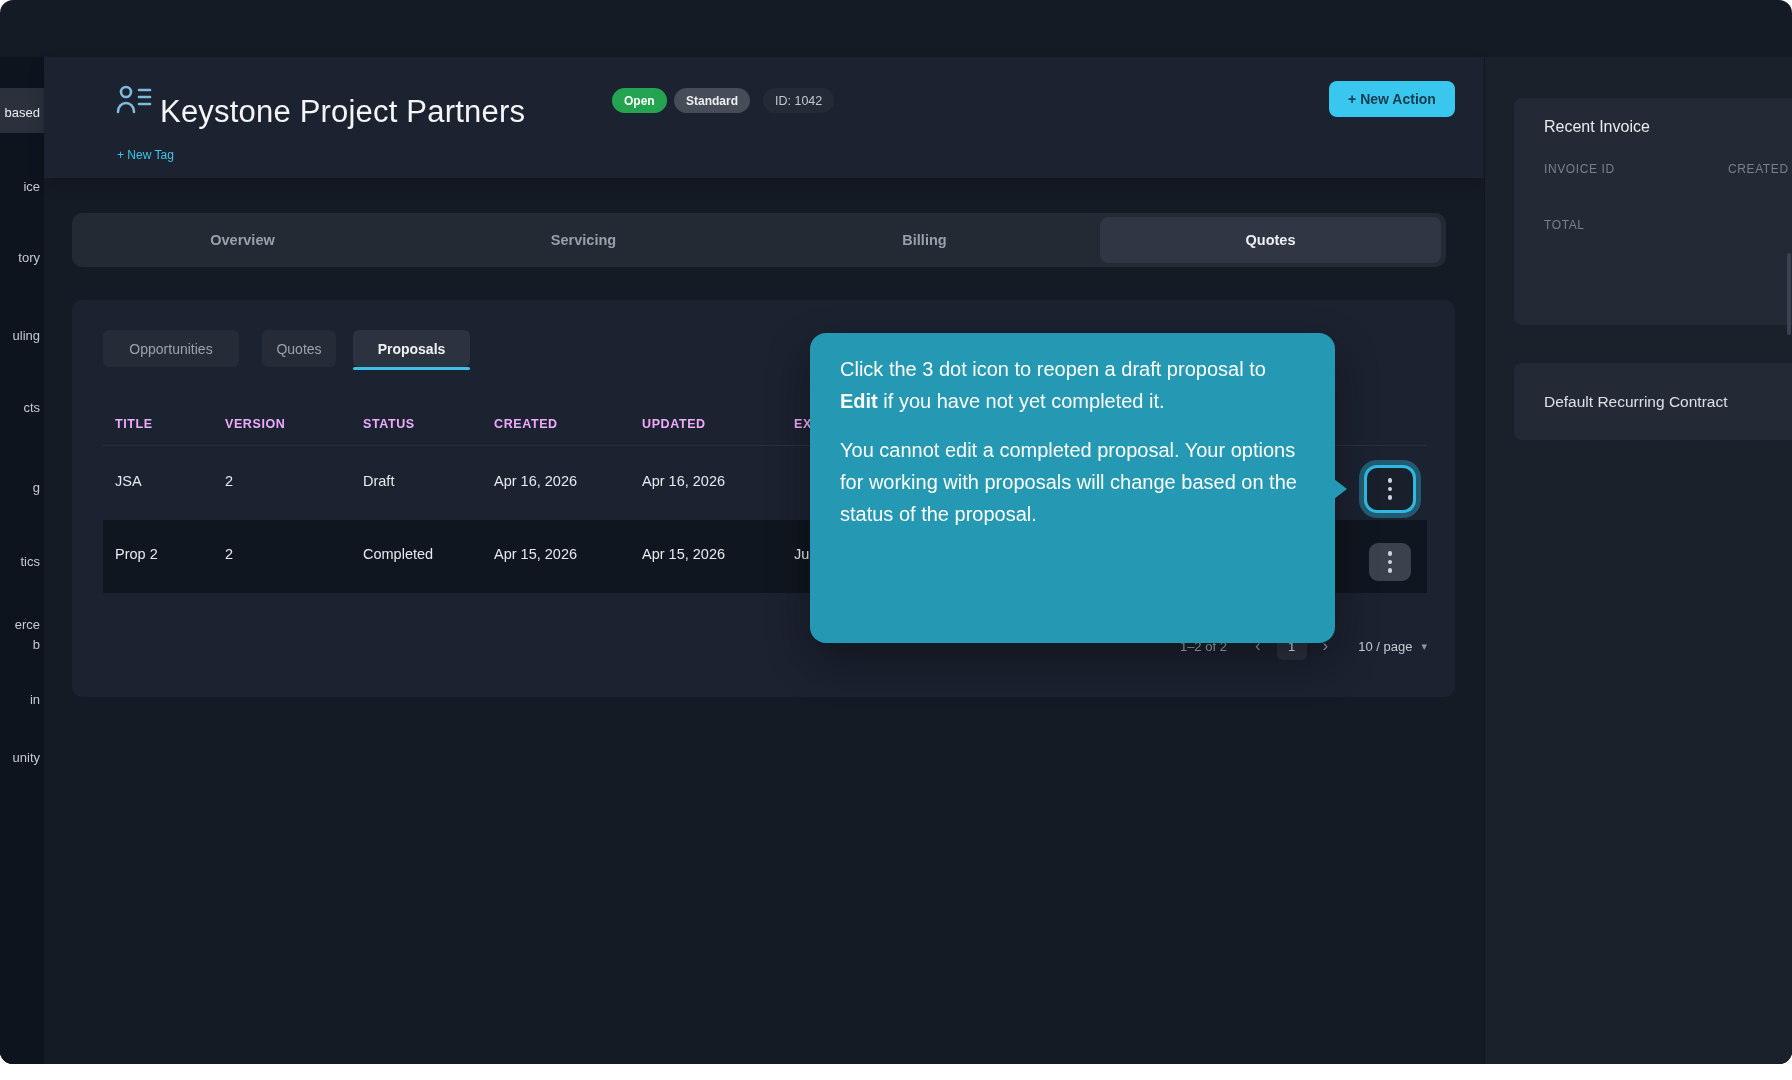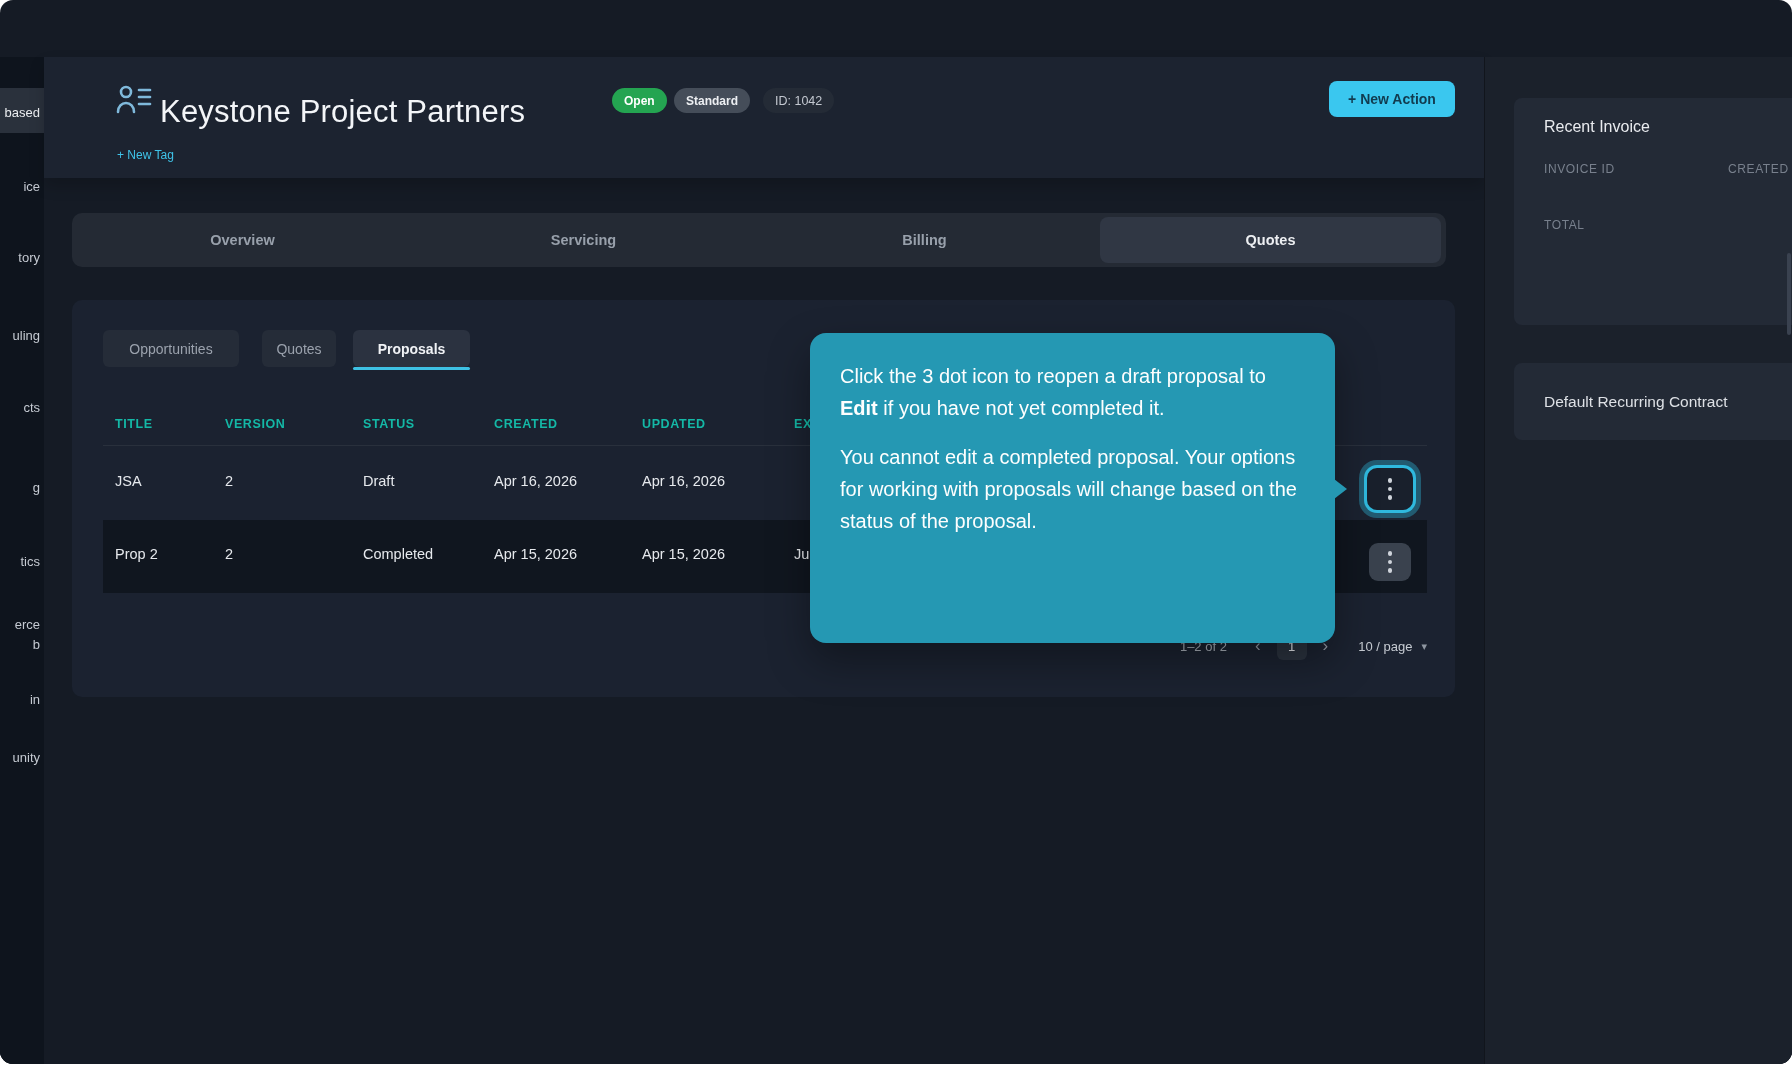--- a/index.html
+++ b/index.html
@@ -43,40 +43,40 @@
   .tabbar{position:absolute;left:72px;top:156px;width:1374px;height:54px;background:#242A34;border-radius:10px;display:flex;}
   .tab{flex:1;display:flex;align-items:center;justify-content:center;font-size:14.5px;font-weight:600;color:#98A0AB;cursor:pointer;}
   .tab.sel{background:#303744;border-radius:8px;margin:4px 5px;color:#ECEEF1;}
   
   .content-card{position:absolute;left:72px;top:243px;width:1383px;height:397px;background:#1B2230;border-radius:10px;}
   .subtab{position:absolute;top:273px;height:37px;border-radius:6px;background:#252C38;color:#9BA2AD;font-size:14px;display:flex;align-items:center;justify-content:center;cursor:pointer;}
   .subtab.sel{background:#2B3240;color:#F0F2F5;font-weight:600;}
   .sub-underline{position:absolute;left:353px;top:310px;width:117px;height:3px;background:#3EC1E4;border-radius:2px;}
   
   .thead{position:absolute;left:103px;top:348px;width:1324px;height:40px;border-bottom:1px solid #29303C;}
-  .thead span{position:absolute;top:12px;font-size:12.5px;font-weight:600;letter-spacing:.6px;color:#14b8a6;}
+  .thead span{position:absolute;top:12px;font-size:12.5px;font-weight:600;letter-spacing:.6px;color:#f0abfc;}
   .trow{position:absolute;left:103px;width:1324px;height:73px;}
   .trow.r1{top:390px;}
   .trow.r2{top:463px;background:#10161F;}
   .trow span{position:absolute;top:26px;font-size:14.5px;color:#E6E9ED;}
   .c0{left:12px;} .c1{left:122px;} .c2{left:260px;} .c3{left:391px;} .c4{left:539px;} .c5{left:691px;}
   
   .kebab{position:absolute;border:none;cursor:pointer;display:flex;flex-direction:column;align-items:center;justify-content:center;gap:4px;}
   .kebab i{width:4.5px;height:4.5px;border-radius:50%;background:#CFD4DB;}
   .kebab.hot{left:1367px;top:411px;width:46px;height:42px;border-radius:10px;background:#19202C;box-shadow:0 0 0 3px #2FB9DE,0 0 0 8px rgba(47,185,222,.38);}
   .kebab.plain{left:1369px;top:486px;width:42px;height:38px;border-radius:9px;background:#3A424E;}
   
   .pager{position:absolute;top:575px;right:365px;height:28px;display:flex;align-items:center;}
   .pg-range{font-size:13px;color:#A9AFB9;margin-right:28px;}
   .pg-btn{font-size:17px;color:#959CA7;background:none;border:none;cursor:pointer;padding:0;line-height:28px;}
   .pg-page{width:30px;height:28px;margin:0 16px;border-radius:6px;background:#2B333F;color:#E8EAEE;font-size:13px;display:flex;align-items:center;justify-content:center;cursor:pointer;}
   .pg-size{font-size:13px;color:#C6CBD2;margin-left:30px;cursor:pointer;}
   .pg-caret{font-size:11px;color:#8F96A1;margin-left:9px;cursor:pointer;}
   
-  .coach{position:absolute;left:810px;top:276px;width:525px;height:310px;box-sizing:border-box;border-radius:16px;background:#2598B3;color:#FDFEFE;padding:27px 36px 0 30px;box-shadow:0 18px 42px rgba(0,0,0,.35);z-index:5;}
+  .coach{position:absolute;left:810px;top:276px;width:525px;height:310px;box-sizing:border-box;border-radius:16px;background:#2598B3;color:#FDFEFE;padding:20px 36px 0 30px;box-shadow:0 18px 42px rgba(0,0,0,.35);z-index:5;}
   .coach p{margin:0;font-size:20px;line-height:32px;}
   .coach p + p{margin-top:17px;}
   .coach b{font-weight:700;}
   .coach-tip{position:absolute;left:1334px;top:422px;width:0;height:0;border-top:10px solid transparent;border-bottom:10px solid transparent;border-left:13px solid #2598B3;z-index:5;}
 </style>
 </head>
 <body>
 
 <div class="window">
 

